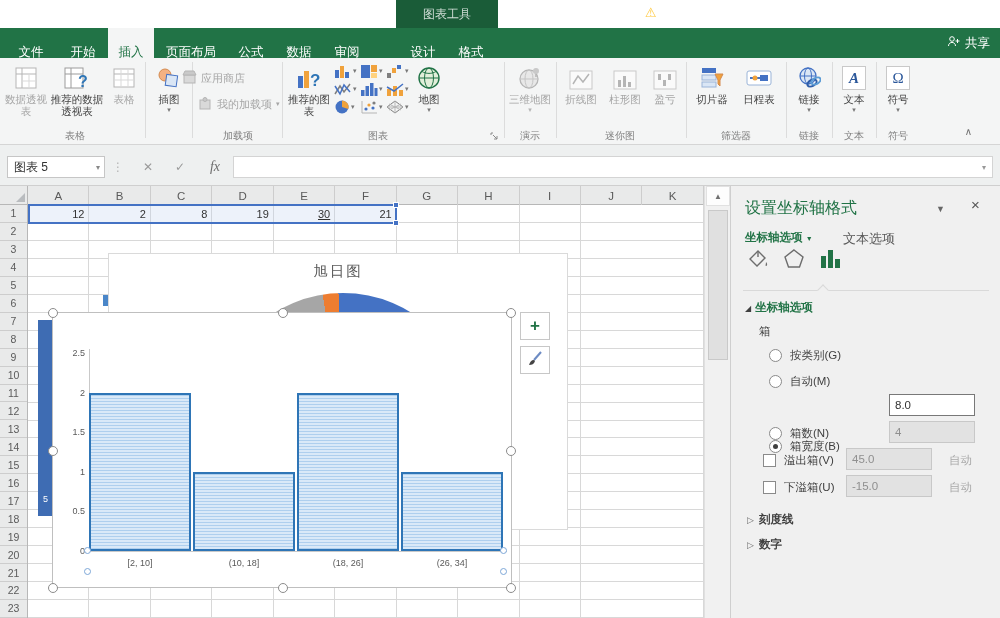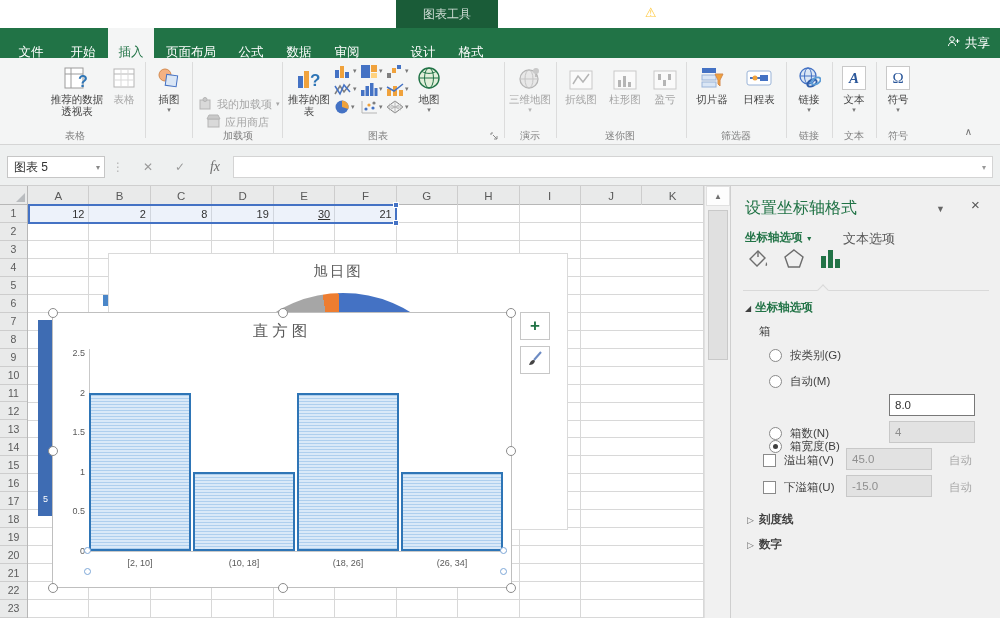--- a/index.html
+++ b/index.html
@@ -168,20 +168,32 @@
             <path d="M1.5 11c0-2.5 2-3.6 3.5-3.6S8.5 8.5 8.5 11" fill="none" stroke="#fff"></path>
             <line x1="10.5" y1="4" x2="10.5" y2="8" stroke="#fff"></line>
             <line x1="8.5" y1="6" x2="12.5" y2="6" stroke="#fff"></line>
           </svg></span>
       <span>共享</span>
     </div>
   </div>
 
   <div class="ribbon">
 
+    <div class="bigbtn off" style="left:4px;width:44px;">
+      <span class="ic">
+          <svg width="24" height="24" viewBox="0 0 24 24">
+            <rect x="2" y="2" width="20" height="20" fill="#fff" stroke="#b5b5b5"></rect>
+            <line x1="2" y1="8" x2="22" y2="8" stroke="#b5b5b5"></line>
+            <line x1="8" y1="2" x2="8" y2="22" stroke="#b5b5b5"></line>
+            <line x1="15" y1="8" x2="15" y2="22" stroke="#d9d9d9"></line>
+            <line x1="8" y1="15" x2="22" y2="15" stroke="#d9d9d9"></line>
+          </svg>
+        </span>
+      <span class="lb">数据透视表</span>
+    </div>
     <div class="bigbtn" style="left:48px;width:58px;">
       <span class="ic">
           <svg width="26" height="24" viewBox="0 0 26 24">
             <rect x="1" y="2" width="18" height="20" fill="#fff" stroke="#9b9b9b"></rect>
             <line x1="1" y1="8" x2="19" y2="8" stroke="#9b9b9b"></line>
             <line x1="7" y1="2" x2="7" y2="22" stroke="#9b9b9b"></line>
             <text x="14" y="21" font-size="16" font-weight="bold" fill="#2e75b6">?</text>
           </svg>
         </span>
       <span class="lb">推荐的数据透视表</span>
@@ -206,21 +218,21 @@
           <svg width="26" height="24" viewBox="0 0 26 24">
             <circle cx="9" cy="9" r="6" fill="#f4b183" stroke="#d48a4e"></circle>
             <rect x="10" y="9" width="11" height="11" fill="#dae6f5" stroke="#4472c4" transform="rotate(8 15 14)"></rect>
           </svg>
         </span>
       <span class="lb">插图</span>
       <span class="dd">▾</span>
     </div>
     <div class="rdiv" style="left:192px;"></div>
 
-    <div class="smallbtn off" style="left:206px;top:12px;margin-top:44px;">
+    <div class="smallbtn off" style="left:182px;top:12px;">
       <span><svg width="15" height="14" viewBox="0 0 15 14">
             <rect x="2" y="5" width="11" height="8" fill="#d9d9d9" stroke="#b5b5b5"></rect>
             <path d="M1 5 L3 1 H12 L14 5 Z" fill="#c9c9c9" stroke="#b5b5b5"></path>
           </svg></span>
       <span>应用商店</span>
     </div>
     <div class="smallbtn off" style="left:198px;top:38px;">
       <span><svg width="15" height="14" viewBox="0 0 15 14">
             <rect x="2" y="4" width="10" height="9" fill="#d9d9d9" stroke="#b5b5b5"></rect>
             <circle cx="7" cy="3.5" r="2" fill="#c9c9c9" stroke="#b5b5b5"></circle>
@@ -515,21 +527,20 @@
   <div class="sunchart">
     <div class="suntitle">旭日图</div>
     <div class="sunring"></div>
   </div>
   <div class="bluechip"></div>
   <div class="bluebar-back">
       <span>5</span>
     </div>
 
   <div class="histchart">
-    <div class="histtitle">直方图</div>
     <div class="yaxisline"></div>
     <div class="baseline"></div>
     <div>
         <div class="bar" style="left: 36px; width: 102px; top: 79.6px; height: 158.4px;"></div>
         <div class="bar" style="left: 140px; width: 102px; top: 158.8px; height: 79.2px;"></div>
         <div class="bar" style="left: 244px; width: 102px; top: 79.6px; height: 158.4px;"></div>
         <div class="bar" style="left: 348px; width: 102px; top: 158.8px; height: 79.2px;"></div>
         <div class="catlab" style="left: 36px;">[2, 10]</div>
         <div class="catlab" style="left: 140px;">(10, 18]</div>
         <div class="catlab" style="left: 244px;">(18, 26]</div>

